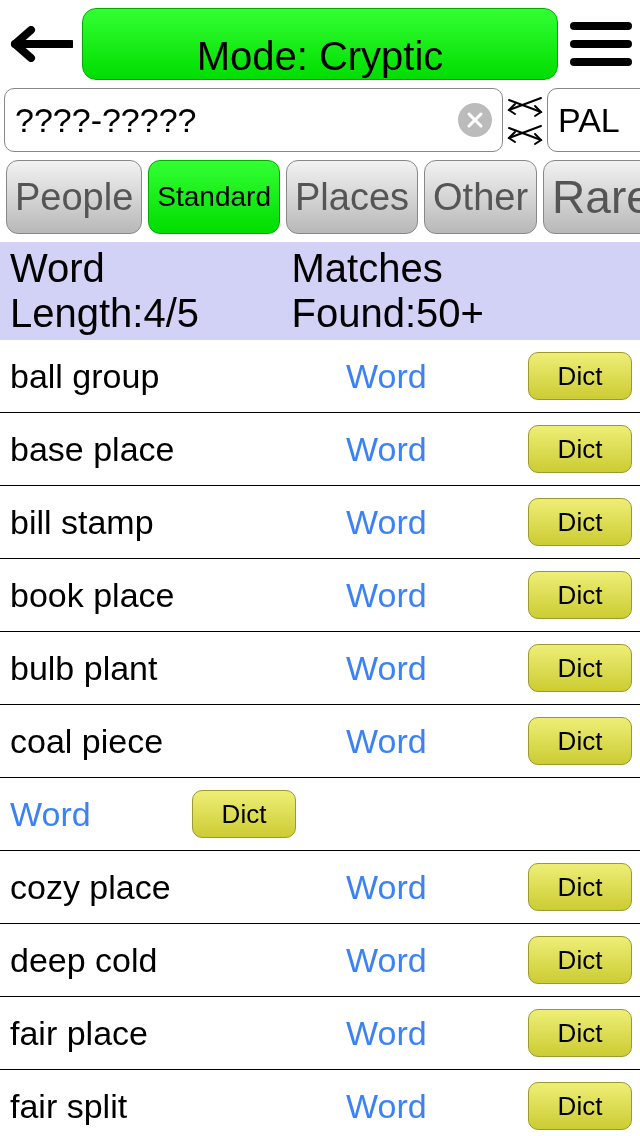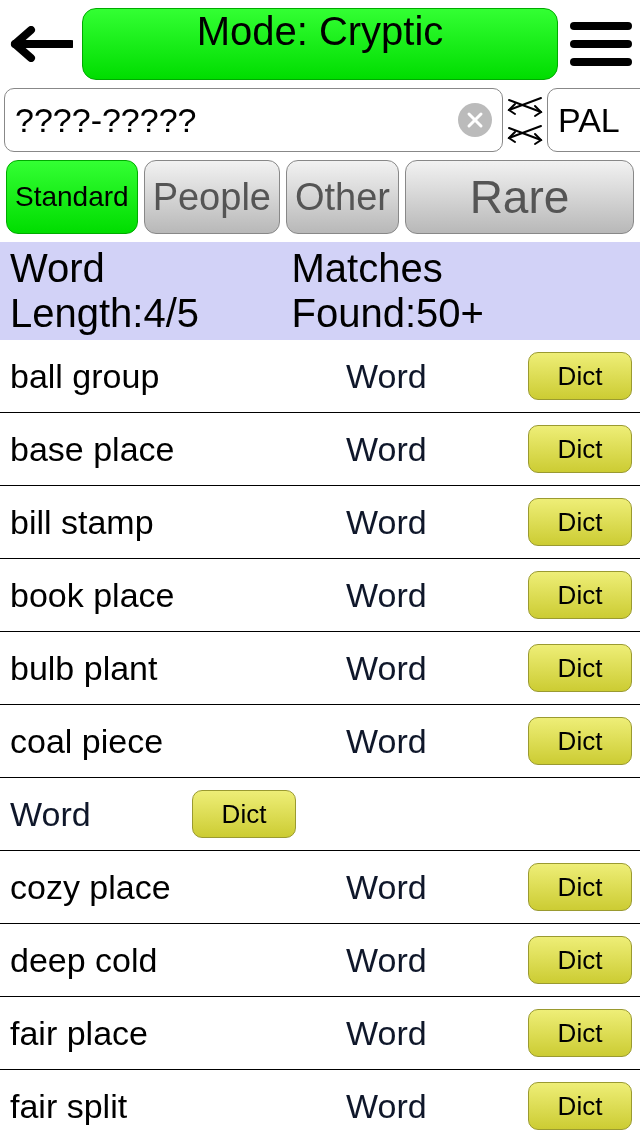--- a/index.html
+++ b/index.html
@@ -26,21 +26,21 @@
   }
   .back-arrow svg { width: 64px; height: 36px; }
   .mode-btn {
     flex: 1;
     height: 72px;
     background: linear-gradient(#33ff33, #00dd00);
     border: 1px solid #0a0;
     border-radius: 14px;
     font-size: 40px;
     display: flex;
-    align-items: flex-start;
+    align-items: flex-end;
     justify-content: center;
     cursor: pointer;
   }
   .menu-icon {
     width: 70px;
     height: 60px;
     display: flex;
     flex-direction: column;
     justify-content: center;
     gap: 10px;
@@ -140,21 +140,21 @@
     border-bottom: 1px solid #000;
     padding: 0 8px 0 10px;
     gap: 42px;
   }
   .row-word {
     flex: 1;
     font-size: 34px;
   }
   .row-type {
     width: 140px;
-    color: #0f172a;
+    color: #3b82f6;
     font-size: 34px;
     cursor: pointer;
   }
   .dict-btn {
     width: 104px;
     height: 48px;
     border-radius: 10px;
     border: 1px solid #9a9a30;
     background: linear-gradient(#eeee77, #cccc33);
     font-size: 26px;
@@ -208,25 +208,28 @@
       </g>
     </svg>
   </div>
   <div class="input-wrap">
     <input type="text" value="PAL" style="">
 
   </div>
 </div>
 
 <div class="filters">
+  <div class="filter-btn f-people">
+      <span>People</span>
+    </div>
   <div class="filter-btn active f-standard">
       <span>Standard</span>
     </div>
-  <div class="filter-btn f-people">
-      <span>People</span>
+  <div class="filter-btn f-places">
+      <span>Places</span>
     </div>
   <div class="filter-btn f-other">
       <span>Other</span>
     </div>
   <div class="filter-btn f-rare">
       <span>Rare</span>
     </div>
 </div>
 
 <div class="status-bar">

